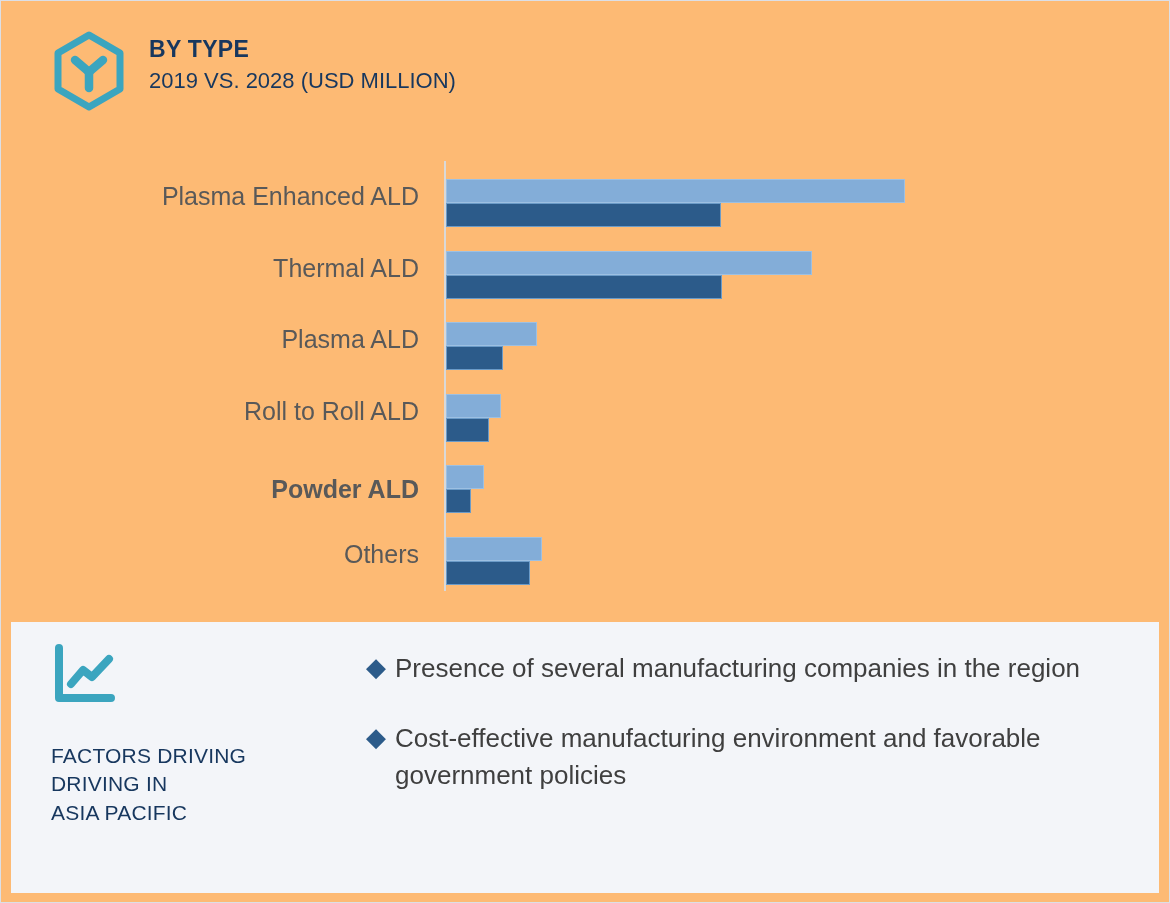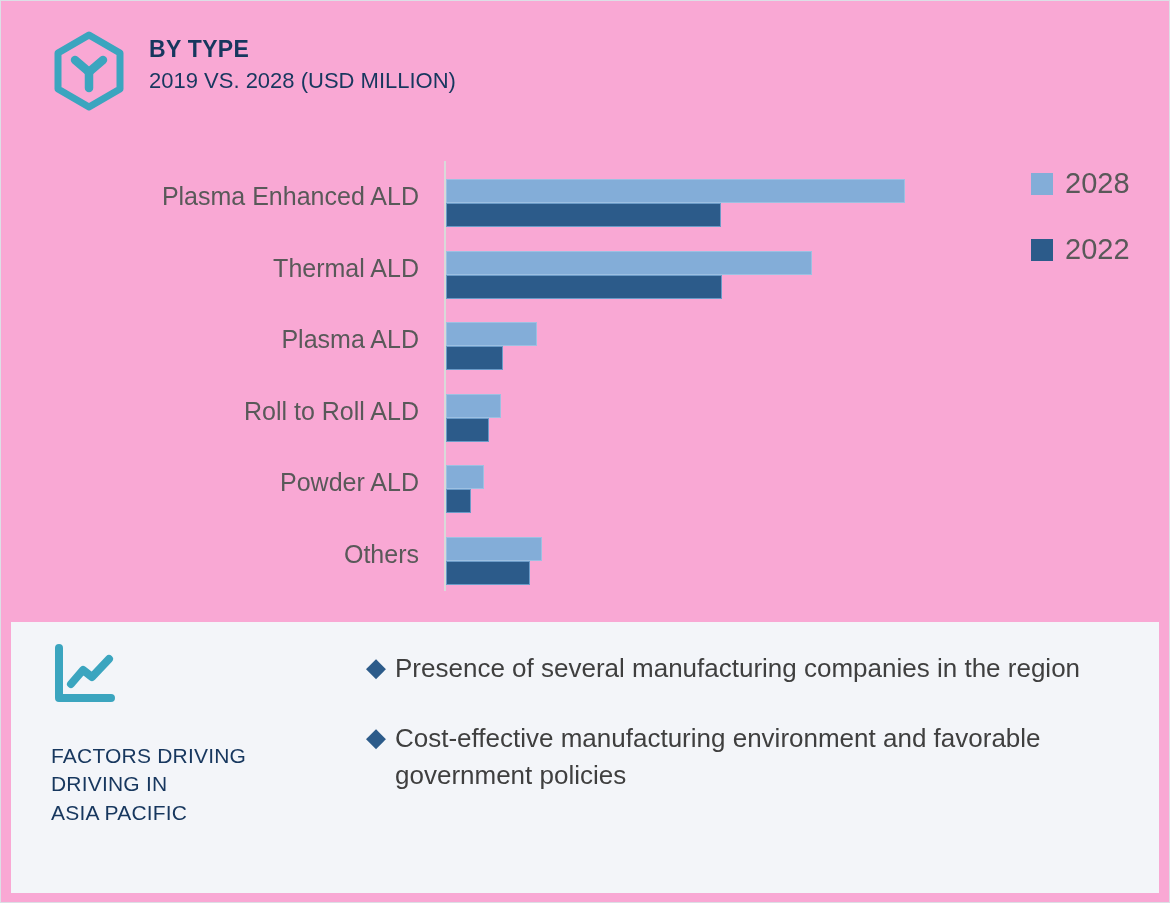--- a/index.html
+++ b/index.html
@@ -11,21 +11,21 @@
     width: 1170px;
     height: 903px;
     font-family: "Liberation Sans", sans-serif;
     overflow: hidden;
   }
   #page {
     position: relative;
     width: 1170px;
     height: 903px;
     box-sizing: border-box;
-    background: #f9a8d4;
+    background: #fdba74;
     border: 1px solid #dcdfe6;
     overflow: hidden;
   }
 
   
   .header {
     position: absolute;
     left: 50px;
     top: 30px;
     display: flex;
@@ -183,50 +183,40 @@
       <div class="header-sub">2019 VS. 2028 (USD MILLION)</div>
     </div>
   </div>
 
   <div class="chart">
     <div class="cat-labels">
         <div class="cat-label" style="top: 33px;">Plasma Enhanced ALD</div>
         <div class="cat-label" style="top: 104.5px;">Thermal ALD</div>
         <div class="cat-label" style="top: 176px;">Plasma ALD</div>
         <div class="cat-label" style="top: 247.5px;">Roll to Roll ALD</div>
-        <div class="cat-label" style="top: 319px;">Powder ALD</div>
+        <div class="cat-label" style="top: 326px; font-weight: bold;">Powder ALD</div>
         <div class="cat-label" style="top: 390.5px;">Others</div>
       </div>
     <div class="plot">
       <div class="axis-line"></div>
     <div class="bar s2028" title="Plasma Enhanced ALD — 2028: 478" style="top: 18px; width: 458.88px; background: rgb(131, 173, 216);"></div>
         <div class="bar s2022" title="Plasma Enhanced ALD — 2022: 286" style="top: 42px; width: 274.56px; background: rgb(44, 91, 138);"></div>
         <div class="bar s2028" title="Thermal ALD — 2028: 381" style="top: 89.5px; width: 365.76px; background: rgb(131, 173, 216);"></div>
         <div class="bar s2022" title="Thermal ALD — 2022: 287" style="top: 113.5px; width: 275.52px; background: rgb(44, 91, 138);"></div>
         <div class="bar s2028" title="Spatial ALD — 2028: 95" style="top: 161px; width: 91.2px; background: rgb(131, 173, 216);"></div>
         <div class="bar s2022" title="Spatial ALD — 2022: 59" style="top: 185px; width: 56.64px; background: rgb(44, 91, 138);"></div>
         <div class="bar s2028" title="Roll to Roll ALD — 2028: 57" style="top: 232.5px; width: 54.72px; background: rgb(131, 173, 216);"></div>
         <div class="bar s2022" title="Roll to Roll ALD — 2022: 45" style="top: 256.5px; width: 43.2px; background: rgb(44, 91, 138);"></div>
         <div class="bar s2028" title="Powder ALD — 2028: 40" style="top: 304px; width: 38.4px; background: rgb(131, 173, 216);"></div>
         <div class="bar s2022" title="Powder ALD — 2022: 26" style="top: 328px; width: 24.96px; background: rgb(44, 91, 138);"></div>
         <div class="bar s2028" title="Others — 2028: 100" style="top: 375.5px; width: 96px; background: rgb(131, 173, 216);"></div>
         <div class="bar s2022" title="Others — 2022: 87" style="top: 399.5px; width: 83.52px; background: rgb(44, 91, 138);"></div>
       </div>
   </div>
 
-  <div class="legend">
-      <div class="legend-row">
-        <span class="legend-swatch" style="background: rgb(131, 173, 216);"></span>
-        <span class="legend-label">2028</span>
-      </div>
-      <div class="legend-row">
-        <span class="legend-swatch" style="background: rgb(44, 91, 138);"></span>
-        <span class="legend-label">2022</span>
-      </div>
-    </div>
 
   <div class="panel">
     <div class="panel-left">
       <span class="line-chart-icon">
         <svg viewBox="0 0 66 62" width="66" height="62">
           <path d="M8,4 L8,54 L60,54" fill="none" stroke="#3ba5bf" stroke-width="8" stroke-linecap="round" stroke-linejoin="round"></path>
           <path d="M20,40 L32,26 L41,33 L58,15" fill="none" stroke="#3ba5bf" stroke-width="8" stroke-linecap="round" stroke-linejoin="round"></path>
         </svg>
       </span>
       <div class="panel-heading">

